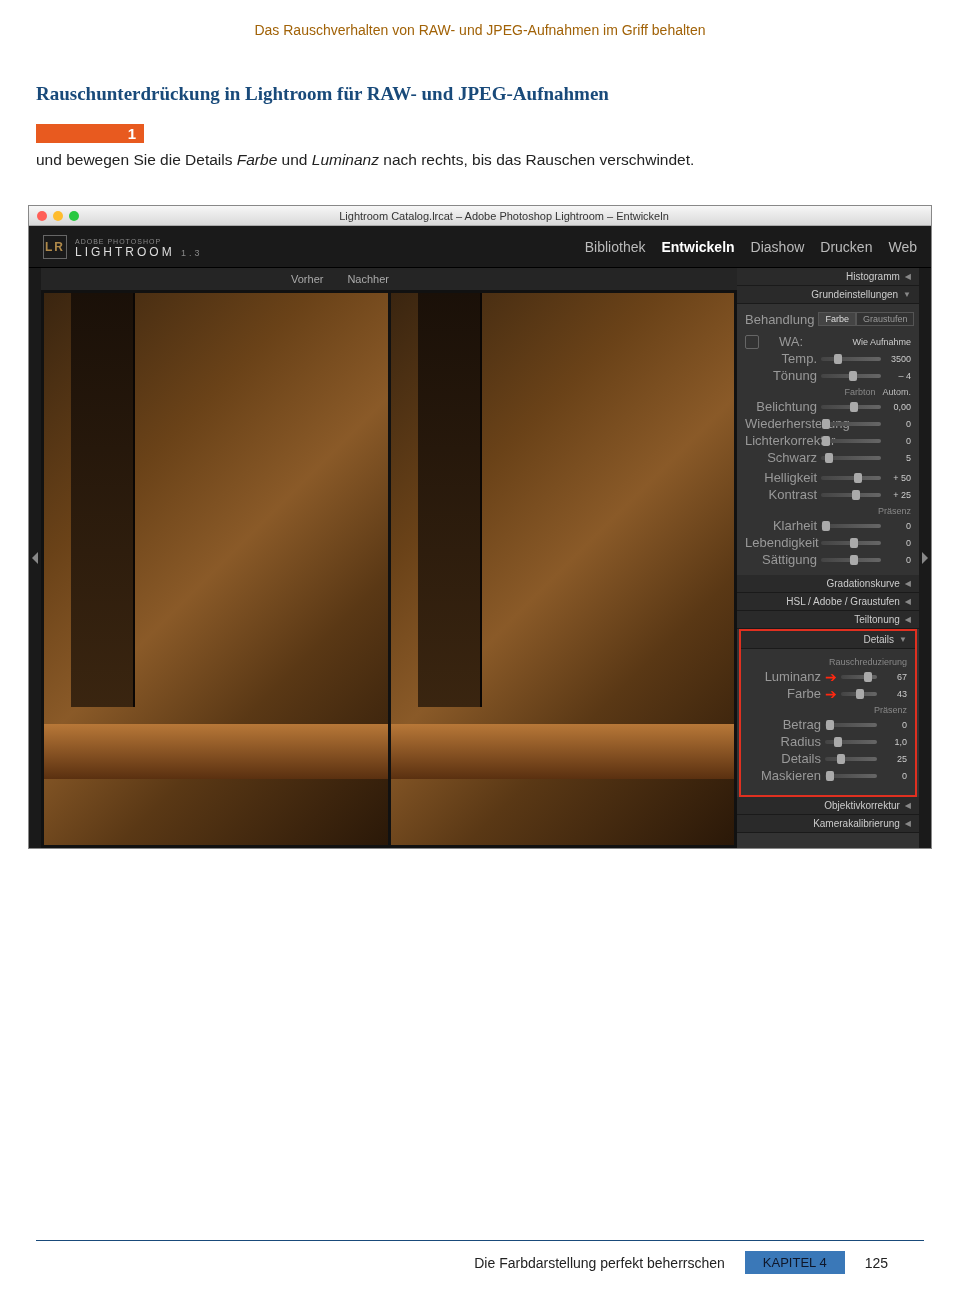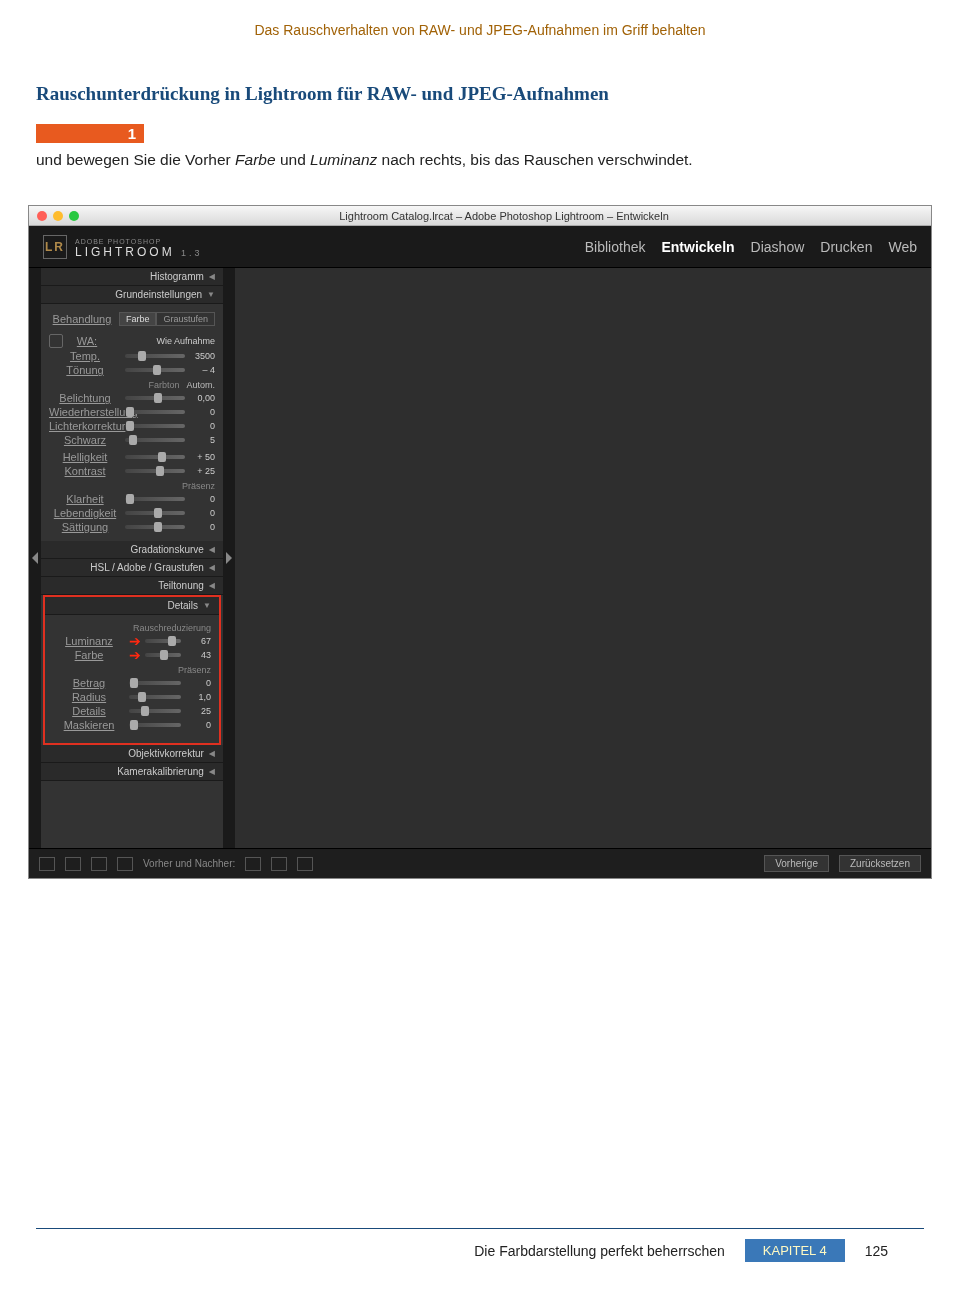--- a/index.html
+++ b/index.html
@@ -97,65 +97,65 @@
   .photo::after{content:"";position:absolute;left:0;right:0;bottom:12%;height:10%;background:linear-gradient(#b87838,#5a3010);}
 
   .lr-right{width:182px;background:#333;display:flex;flex-direction:column;font-size:10px;overflow:hidden;}
   .panel-h{background:#2a2a2a;padding:3px 8px;text-align:right;color:#ccc;display:flex;justify-content:flex-end;align-items:center;gap:5px;border-bottom:1px solid #1a1a1a;}
   .panel-h .tri{color:#888;font-size:8px;}
   .panel-body{padding:4px 8px 6px 8px;}
   .seg{display:flex;justify-content:flex-end;gap:0;margin:2px 0;}
   .seg span{padding:1px 6px;border:1px solid #555;font-size:9px;color:#999;}
   .seg span.on{background:#444;color:#ddd;}
   .row{display:flex;align-items:center;gap:4px;margin:2px 0;font-size:9px;color:#999;}
-  .row .lbl{width:72px;text-align:center;font-size:11px;text-decoration:underline;}
+  .row .lbl{width:72px;text-align:right;font-size:13px;}
   .row .sld{flex:1;height:4px;background:linear-gradient(to right,#444,#666);position:relative;border-radius:2px;}
   .row .sld .th{position:absolute;top:-3px;width:8px;height:10px;background:#aaa;border-radius:2px;}
   .row .val{width:26px;text-align:right;font-size:9px;color:#ccc;}
   .sect-lbl{text-align:right;color:#888;font-size:9px;margin:4px 0 1px 0;}
   .hl-box{border:2px solid #e03020;margin:0 2px;padding-bottom:4px;}
   .arrow-r{color:#ff2810;font-size:14px;line-height:0.6;}
 
   .lr-btm{height:30px;background:#1e1e1e;display:flex;align-items:center;gap:10px;padding:0 10px;color:#888;font-size:10px;border-top:1px solid #000;}
   .btm-ico{width:16px;height:14px;border:1px solid #555;}
   .btm-spacer{flex:1;}
   .btm-btn{background:#333;border:1px solid #555;padding:2px 10px;color:#bbb;font-size:10px;}
 
   
   .page-footer{
     position:absolute;
     left:0;right:0;bottom:28px;
     display:flex;
     justify-content:flex-end;
     align-items:center;
     gap:20px;
-    padding:16px 36px;
+    padding:4px 36px;
     font-size:14px;
     border-top: 1px solid #194a7a;
     padding-top: 10px;
     margin: 0 36px;
   }
   .page-footer .txt{color:#222;}
-  .page-footer .chap{background:#3a78b8;color:#fef9c3;padding:4px 18px;font-size:13px;}
+  .page-footer .chap{background:#3a78b8;color:#0f172a;padding:4px 18px;font-size:13px;}
   .page-footer .pg{color:#222;}
 </style>
 </head>
 <body>
 
 
 
 <div class="page-header">Das Rauschverhalten von RAW- und JPEG-Aufnahmen im Griff behalten</div>
 
 <h1 class="main-heading">Rauschunterdrückung in Lightroom für RAW- und JPEG-Aufnahmen</h1>
 
 <div class="step-badge">1</div>
 
 <div class="body-cols">
   <div>
-    <span>und bewegen Sie die Vorher </span><span class="italic">Farbe</span><span> und </span><span class="italic">Luminanz</span><span> nach rechts, bis das Rauschen verschwindet.</span>
+    <span>und bewegen Sie die Details </span><span class="italic">Farbe</span><span> und </span><span class="italic">Luminanz</span><span> nach rechts, bis das Rauschen verschwindet.</span>
   </div>
 </div>
 
 
 <div class="shot">
   <div class="mac-titlebar">
     <div class="tl-dot tl-r"></div>
     <div class="tl-dot tl-y"></div>
     <div class="tl-dot tl-g"></div>
     <div class="mac-title">Lightroom Catalog.lrcat – Adobe Photoshop Lightroom – Entwickeln</div>
@@ -176,20 +176,30 @@
       <span>Drucken</span>
       <span>Web</span>
     </div>
   </div>
 
   <div class="lr-body">
     <div class="lr-sidepad sidepad-r">
         <div class="sidepad-tri"></div>
       </div>
 
+    <div class="lr-main">
+      <div class="vn-bar">
+        <span>Vorher</span>
+        <span>Nachher</span>
+      </div>
+      <div class="photo-area">
+        <div class="photo"></div>
+        <div class="photo"></div>
+      </div>
+    </div>
 
     <div class="lr-right">
       <div class="panel-h">
           <span>Histogramm</span>
           <span class="tri">◀</span>
         </div>
       <div class="panel-h">
           <span>Grundeinstellungen</span>
           <span class="tri">▼</span>
         </div>
@@ -361,33 +371,20 @@
           <span>Kamerakalibrierung</span>
           <span class="tri">◀</span>
         </div>
     </div>
 
     <div class="lr-sidepad sidepad-l">
         <div class="sidepad-tri"></div>
       </div>
   </div>
 
-  <div class="lr-btm">
-    <div class="btm-ico"></div>
-    <div class="btm-ico"></div>
-    <div class="btm-ico"></div>
-    <div class="btm-ico"></div>
-    <span>Vorher und Nachher:</span>
-    <div class="btm-ico"></div>
-    <div class="btm-ico"></div>
-    <div class="btm-ico"></div>
-    <div class="btm-spacer"></div>
-    <div class="btm-btn">Vorherige</div>
-    <div class="btm-btn">Zurücksetzen</div>
-  </div>
 </div>
 
 <div class="page-footer">
   <span class="txt">Die Farbdarstellung perfekt beherrschen</span>
   <span class="chap">KAPITEL 4</span>
   <span class="pg">125</span>
 </div>
 
 
 

